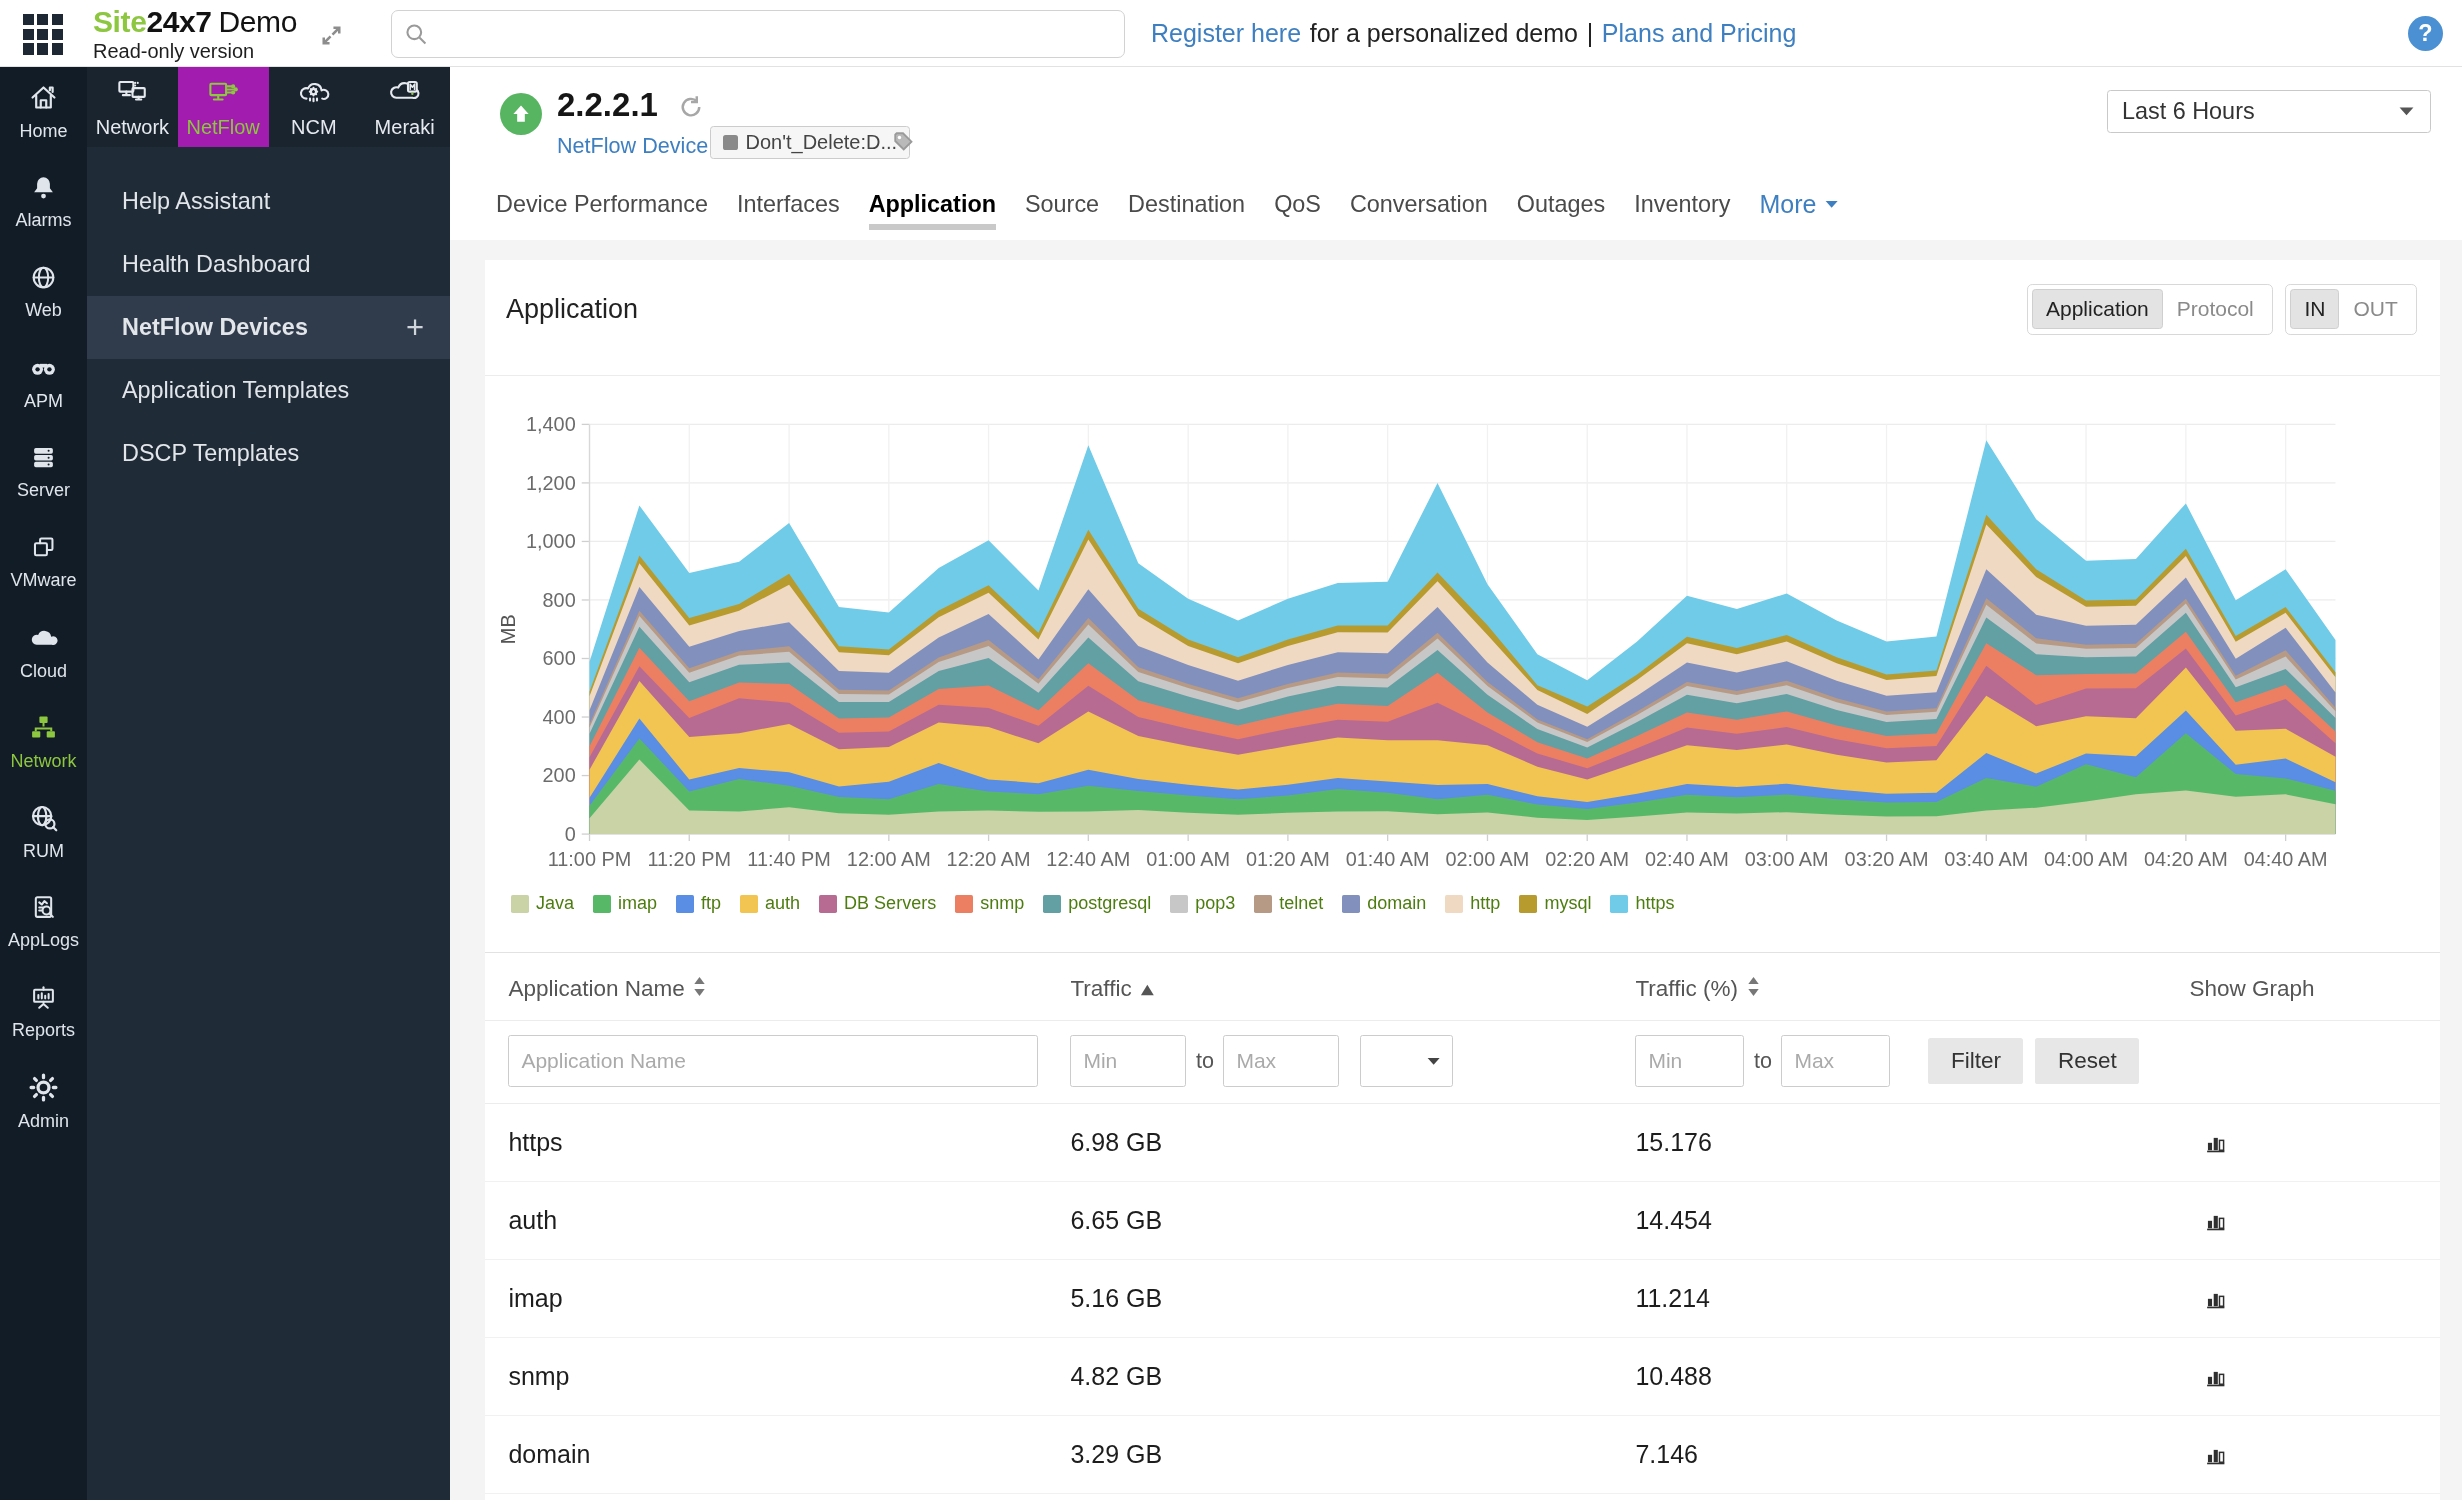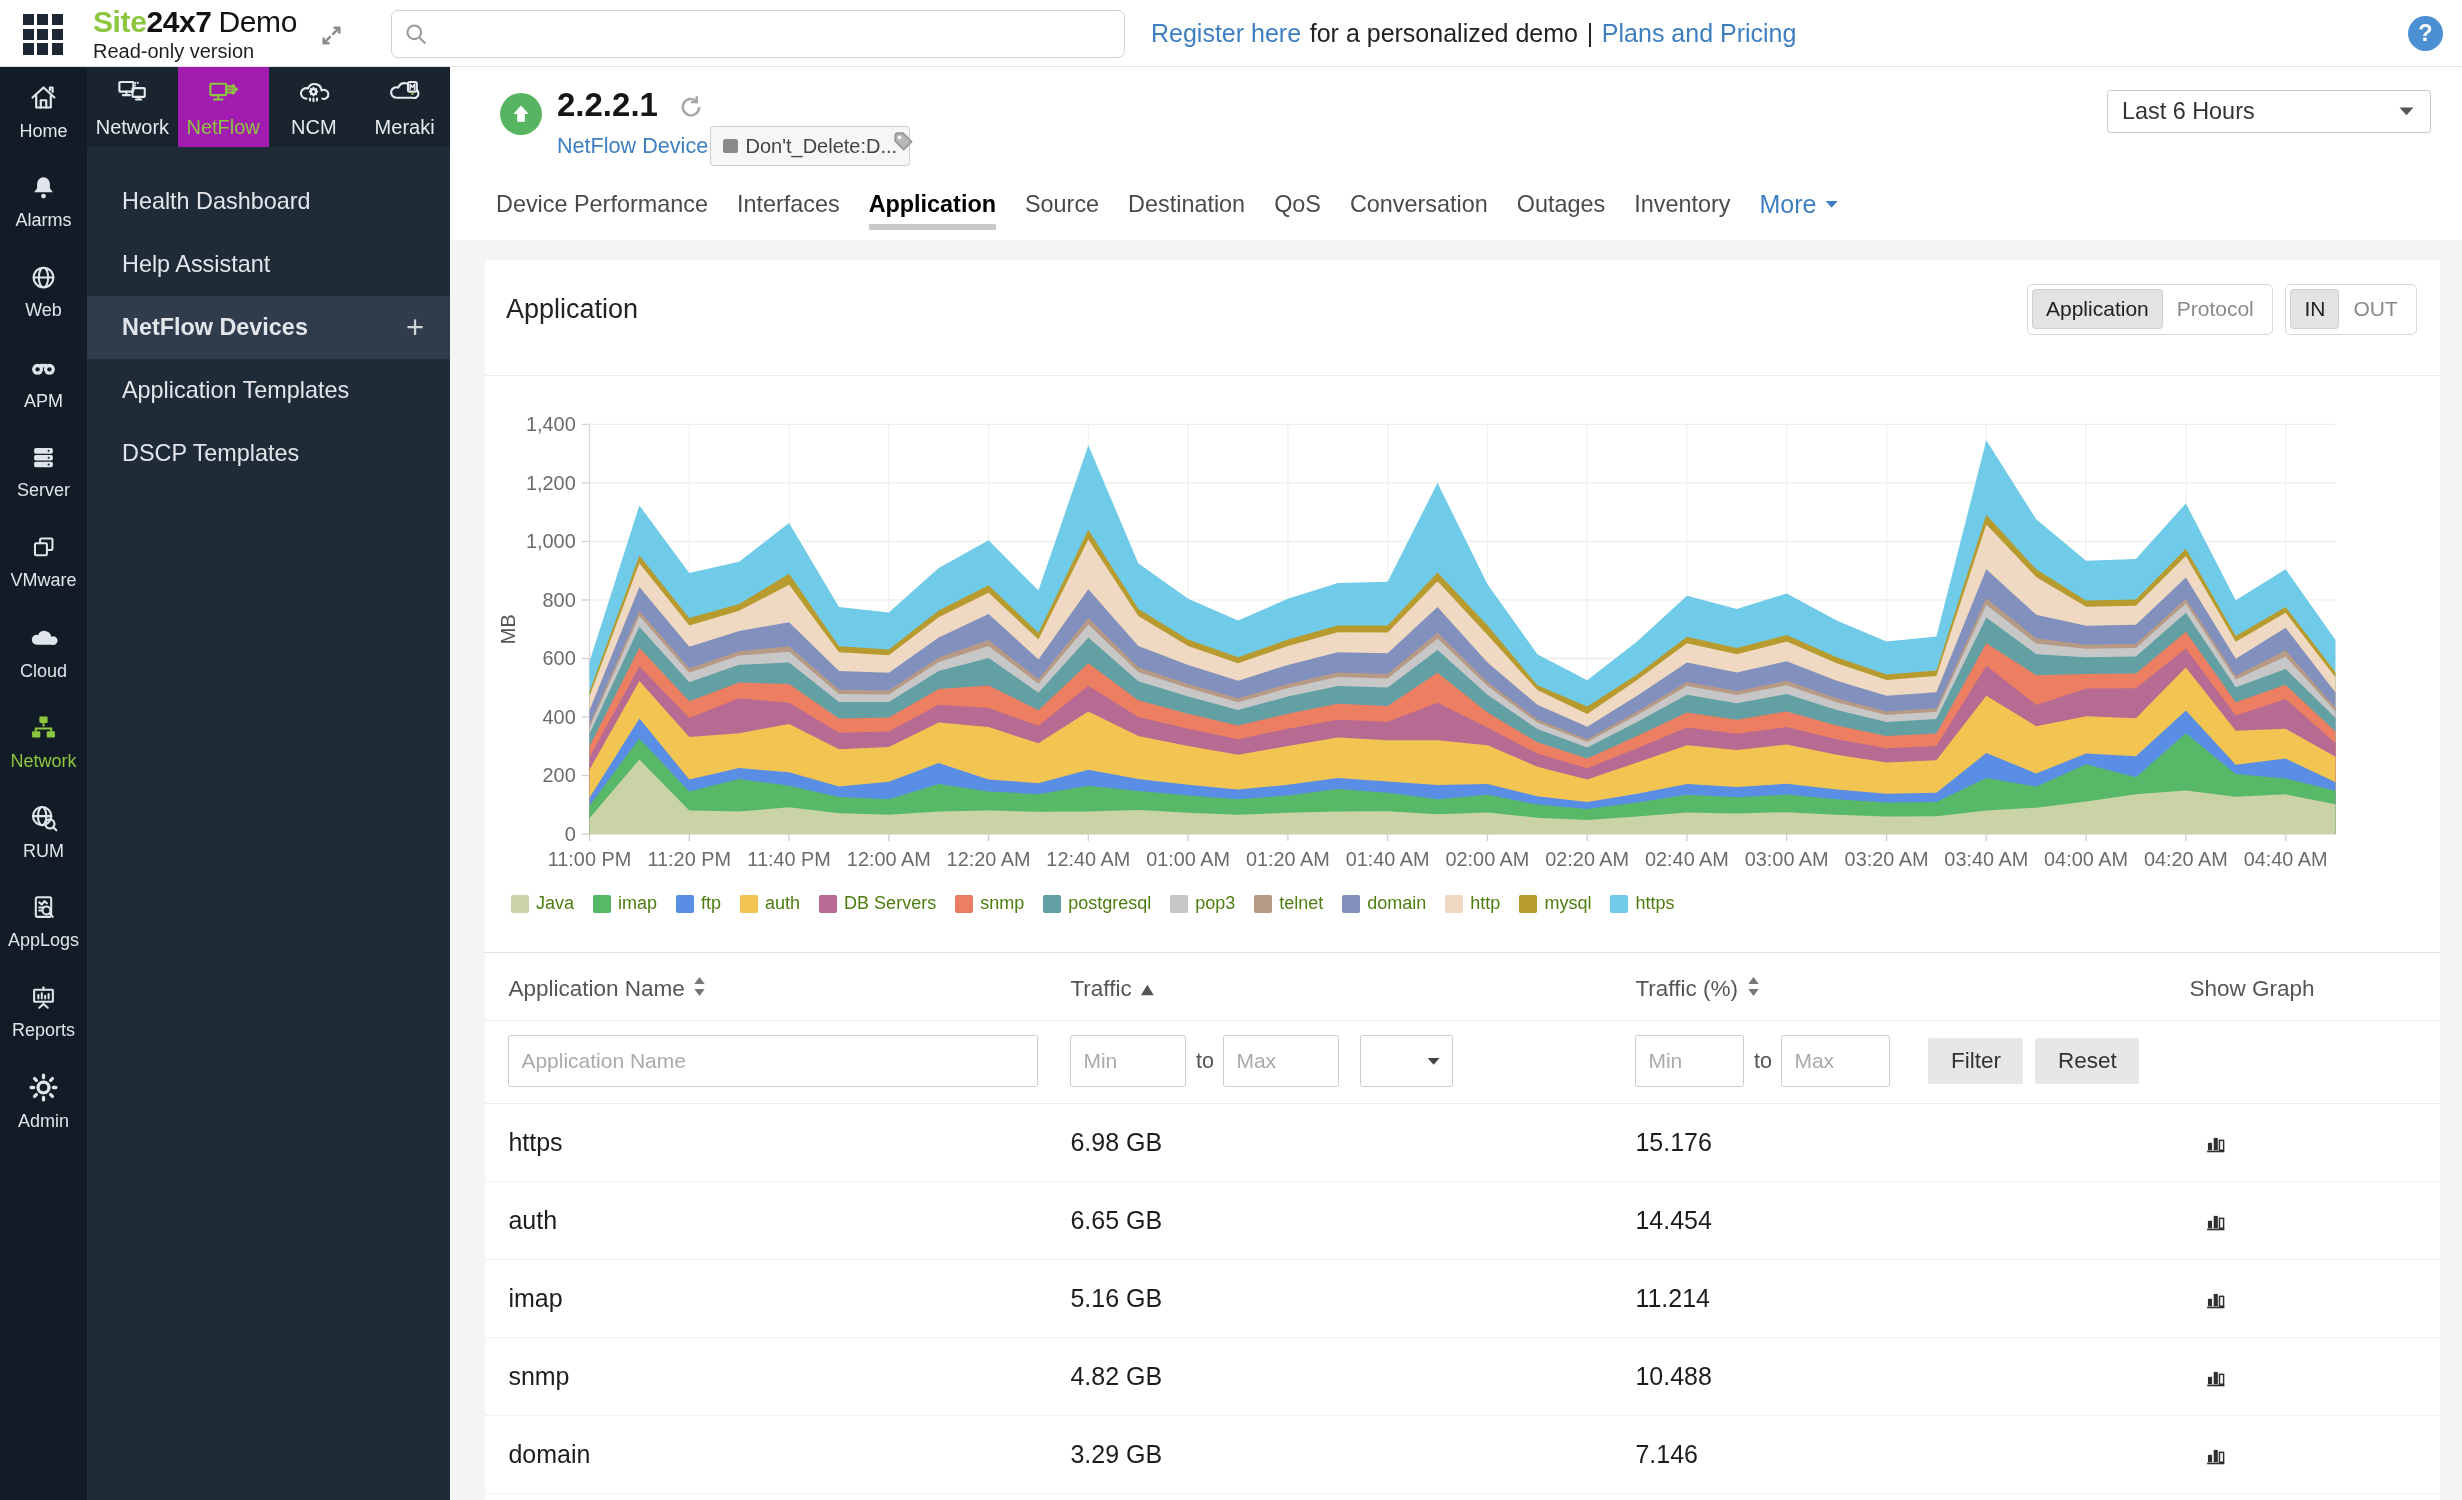--- a/index.html
+++ b/index.html
@@ -54,21 +54,21 @@
   .pm-item.active { background:#303c4b; font-weight:700; }
   .pm-item .plus { position:absolute; right:26px; top:0; font-size:31px; font-weight:400; color:#cfd5db; }
 
   
   .devheader { position:absolute; left:450px; right:0; top:67px; height:173px; background:#fff; z-index:3; }
   .status-circle { position:absolute; left:50px; top:26px; width:42px; height:42px; border-radius:50%;
     background:#57b562; display:flex; align-items:center; justify-content:center; }
   .dev-title { position:absolute; left:107px; top:19px; font-size:33px; font-weight:700; color:#161616; }
   .refresh-ic { position:absolute; left:227px; top:26px; color:#a7a7a7; cursor:pointer; }
   .dev-type { position:absolute; left:107px; top:66px; font-size:21.6px; color:#3d7fc0; text-decoration:none; cursor:pointer; }
-  .tag-chip { position:absolute; left:260px; top:59px; height:40px; display:flex; align-items:center;
+  .tag-chip { position:absolute; left:260px; top:59px; height:33px; display:flex; align-items:center;
     padding:0 12px; border:0.9px solid #ccc; border-radius:3.5px; background:#f6f6f6; cursor:pointer; }
   .tag-chip .sq { width:14.7px; height:14.7px; border-radius:2.6px; background:#8a8a8a; margin-right:7.8px; }
   .tag-chip .tlabel { font-size:20px; color:#444; }
   .tag-ic { position:absolute; left:441px; top:62px; color:#9a9a9a; cursor:pointer; }
   .timerange { position:absolute; right:31px; top:22.5px; width:324px; height:43px; border:0.9px solid #c9c9c9;
     border-radius:3.5px; background:#fff; display:flex; align-items:center; cursor:pointer; }
   .timerange .tr-label { font-size:23.4px; color:#333; margin-left:14px; flex:1; }
   .timerange svg { margin-right:14px; color:#555; }
 
   .navtabs { position:absolute; left:46px; top:111px; height:52px; display:flex; align-items:center; }
@@ -307,22 +307,22 @@
         <span><svg width="35" height="35" viewBox="0 0 40 40" fill="none" stroke="currentColor" stroke-width="2.4" stroke-linecap="round" stroke-linejoin="round">
             <path d="M11 26 a6 6 0 1 1 1.8 -11.6 a8 8 0 0 1 15.4 2.2 a5.2 5.2 0 1 1 0.8 9.4 H11 Z"></path>
             <rect x="24" y="8" width="10" height="11" rx="2" fill="#19232e"></rect>
             <path d="M26.5 16.5 V10.5 L29 14 L31.5 10.5 V16.5" stroke-width="1.8"></path>
             <circle cx="29" cy="21.5" r="1.4" fill="#8dc63f" stroke="none"></circle>
           </svg></span>
     <span class="plabel">Meraki</span>
       </div>
     </div>
   <div class="panel-menu" id="panelMenu">
+      <div class="pm-item"><span>Help Assistant</span></div>
       <div class="pm-item"><span>Health Dashboard</span></div>
-      <div class="pm-item"><span>Help Assistant</span></div>
       <div class="pm-item active"><span>NetFlow Devices</span><span class="plus">+</span></div>
       <div class="pm-item"><span>Application Templates</span></div>
       <div class="pm-item"><span>DSCP Templates</span></div>
     </div>
 </div>
 
 <div class="devheader">
   <div class="status-circle">
     <svg width="26" height="26" viewBox="0 0 34 34">
         <path d="M17 6 L27 17 H22 V27 H12 V17 H7 Z" fill="#fff"></path>

